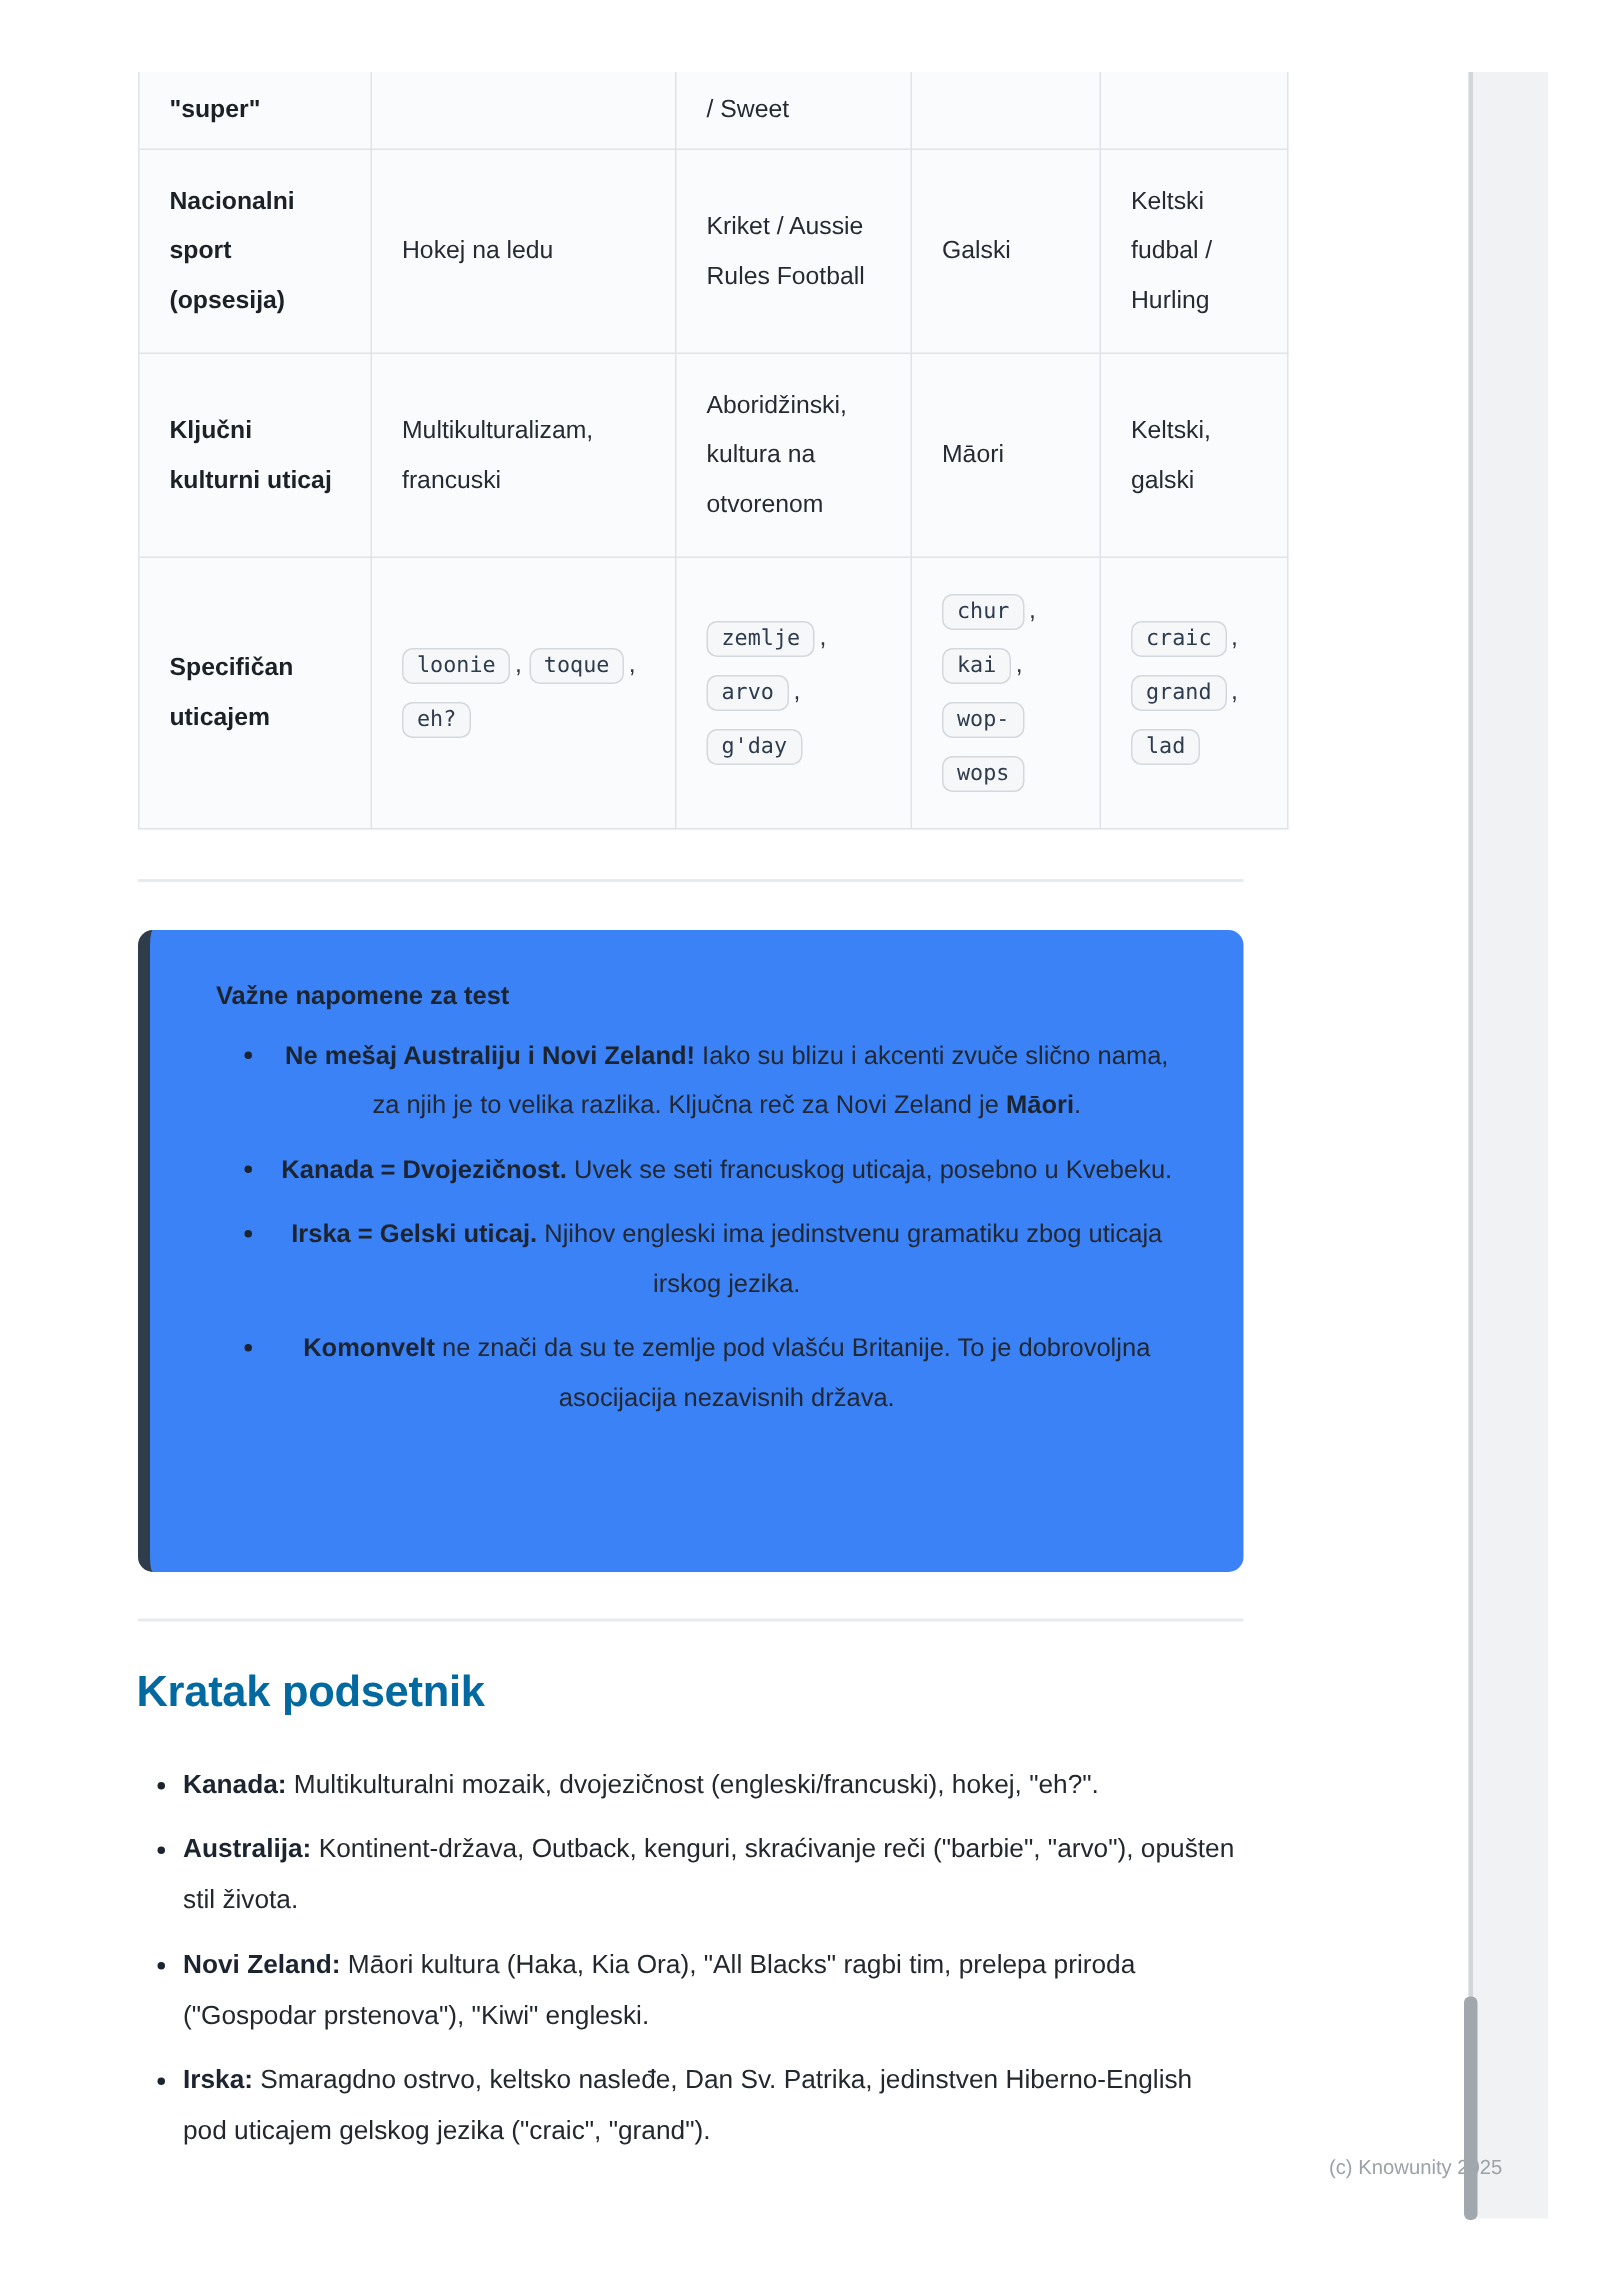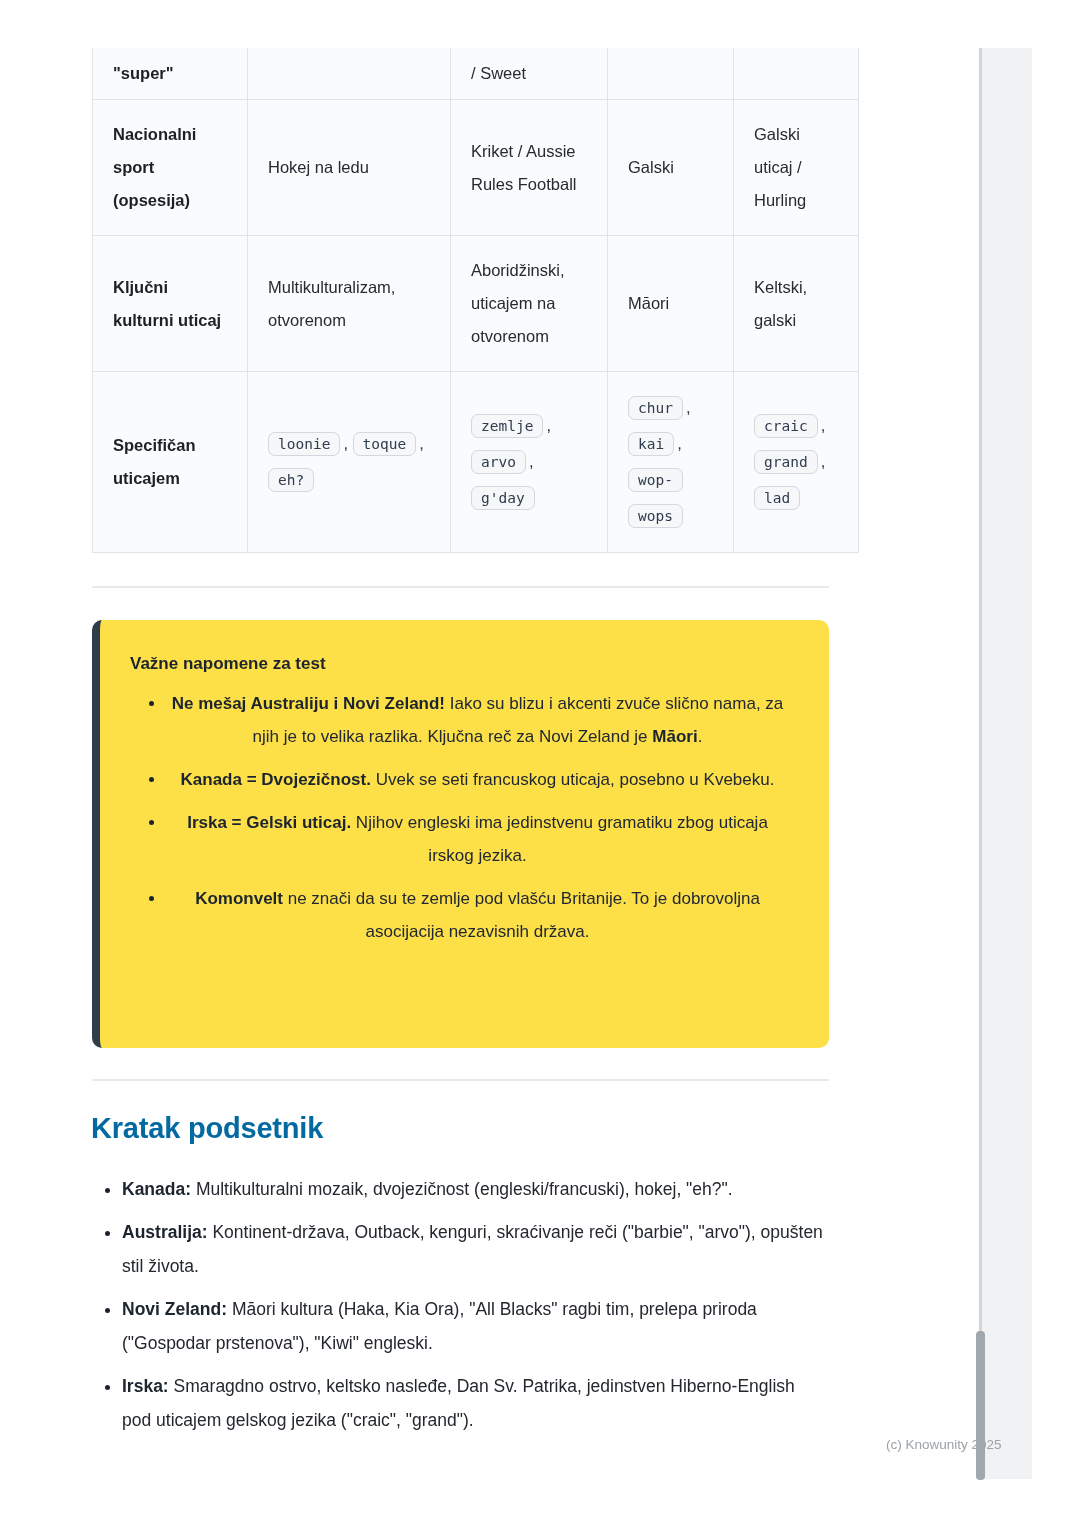--- a/index.html
+++ b/index.html
@@ -33,22 +33,22 @@
   }
   span.chip-sep { color:#30363d; margin-left:3px; }
 
   
   .divider { position:absolute; left:92px; width:737px; height:2px; background:#e8ebee; }
   .divider.top { top:586px; } .divider.bottom { top:1079px; }
 
   
   .callout {
     position:absolute; left:92px; top:620px; width:737px; min-height:428px;
-    background:#fde047; border-left:8px solid #2f3d4b; border-radius:10px;
-    padding:27px 40px 30px 30px; color:#222833;
+    background:#3b82f6; border-left:8px solid #2f3d4b; border-radius:10px;
+    padding:27px 40px 30px 44px; color:#222833;
   }
   .callout-title { font-size:17px; font-weight:700; line-height:33px; margin-bottom:7px; color:#1c2430; }
   .callout ul { list-style:disc; padding-left:36px; }
   .callout li { font-size:17px; line-height:33px; margin-bottom:10px;text-align:center; }
   .callout li::marker { color:#1c2430; }
   .callout strong, .summary strong { font-weight:700; color:#1c2430; }
 
   
   .section-heading {
     position:absolute; left:91px; top:1112px;
@@ -94,26 +94,26 @@
           <td></td>
           <td>/ Sweet</td>
           <td></td>
           <td></td>
         </tr>
         <tr>
           <th>Nacionalni sport (opsesija)</th>
           <td>Hokej na ledu</td>
           <td>Kriket / Aussie Rules Football</td>
           <td>Galski</td>
-          <td>Galski uticaj / Hurling</td>
+          <td>Keltski fudbal / Hurling</td>
         </tr>
         <tr>
           <th>Ključni kulturni uticaj</th>
-          <td>Multikulturalizam, otvorenom</td>
-          <td>Aboridžinski, uticajem na otvorenom</td>
+          <td>Multikulturalizam, francuski</td>
+          <td>Aboridžinski, kultura na otvorenom</td>
           <td>Māori</td>
           <td>Keltski, galski</td>
         </tr>
         <tr>
           <th>Specifičan uticajem</th>
           <td class="chips-cell"><code class="chip">loonie</code><span class="chip-sep">,</span> <code class="chip">toque</code><span class="chip-sep">,</span> <code class="chip">eh?</code></td>
           <td class="chips-cell"><code class="chip">zemlje</code><span class="chip-sep">,</span> <code class="chip">arvo</code><span class="chip-sep">,</span> <code class="chip">g'day</code></td>
           <td class="chips-cell"><code class="chip">chur</code><span class="chip-sep">,</span> <code class="chip">kai</code><span class="chip-sep">,</span> <code class="chip">wop-wops</code></td>
           <td class="chips-cell"><code class="chip">craic</code><span class="chip-sep">,</span> <code class="chip">grand</code><span class="chip-sep">,</span> <code class="chip">lad</code></td>
         </tr>

